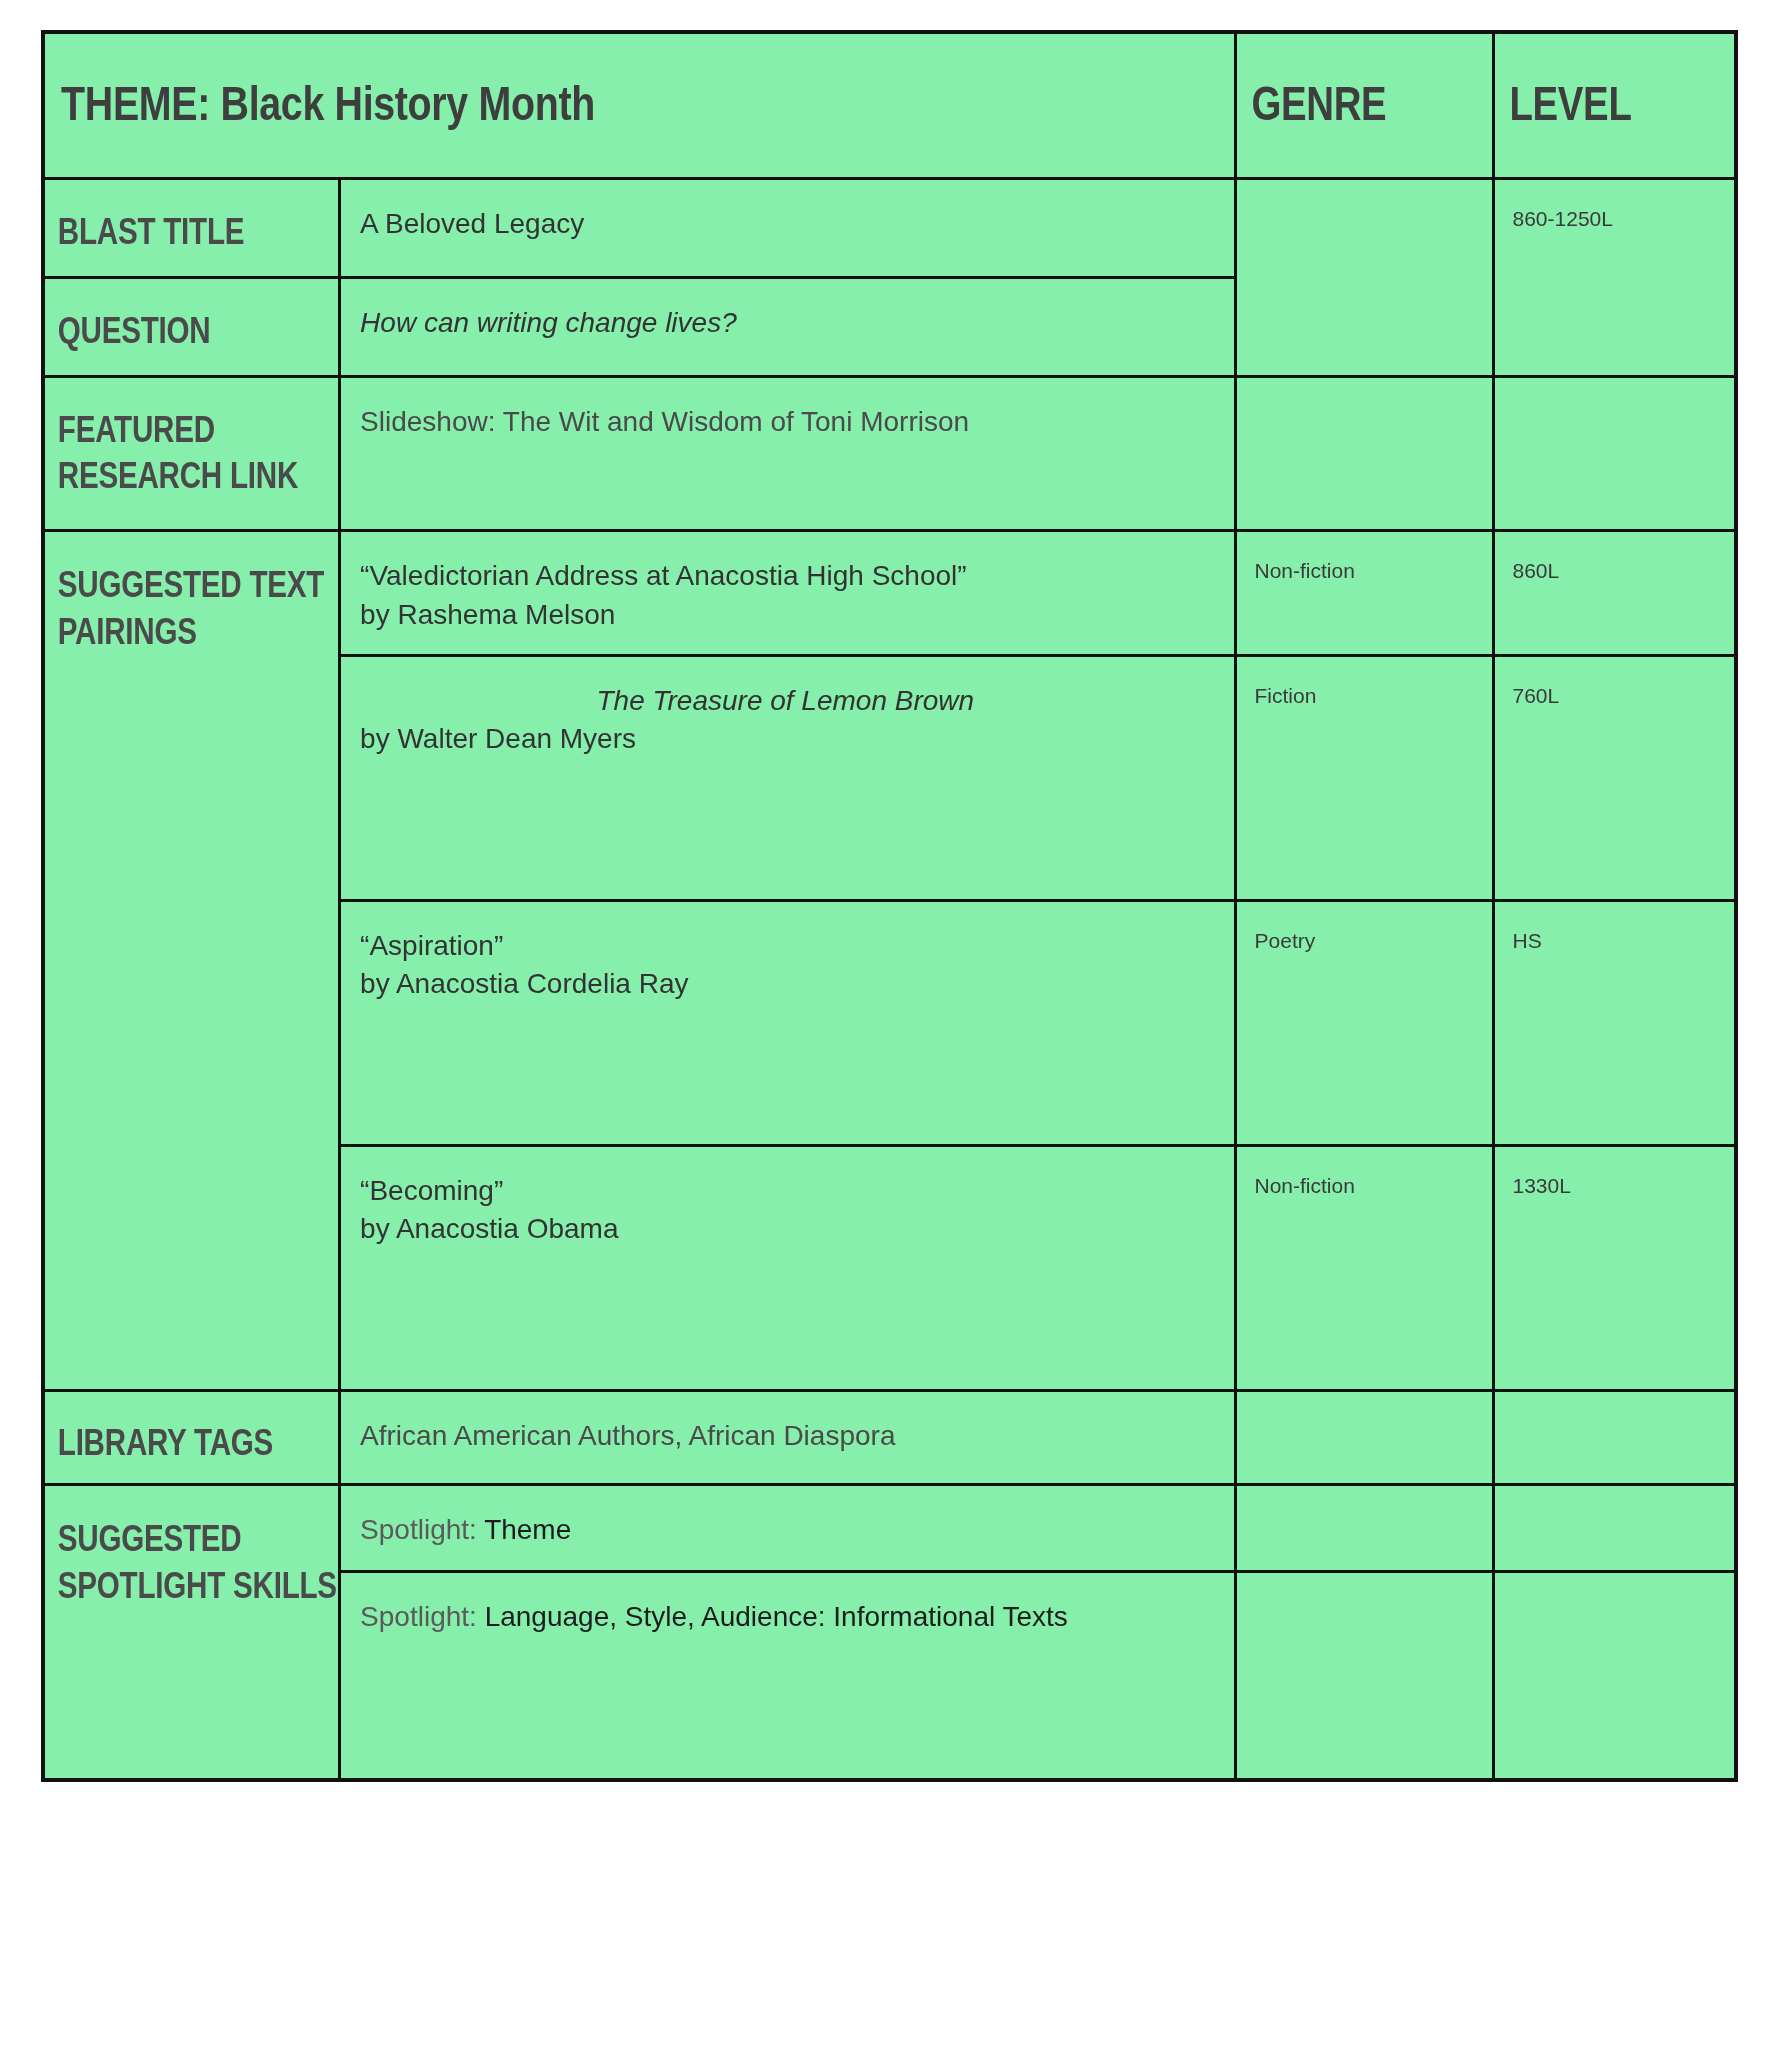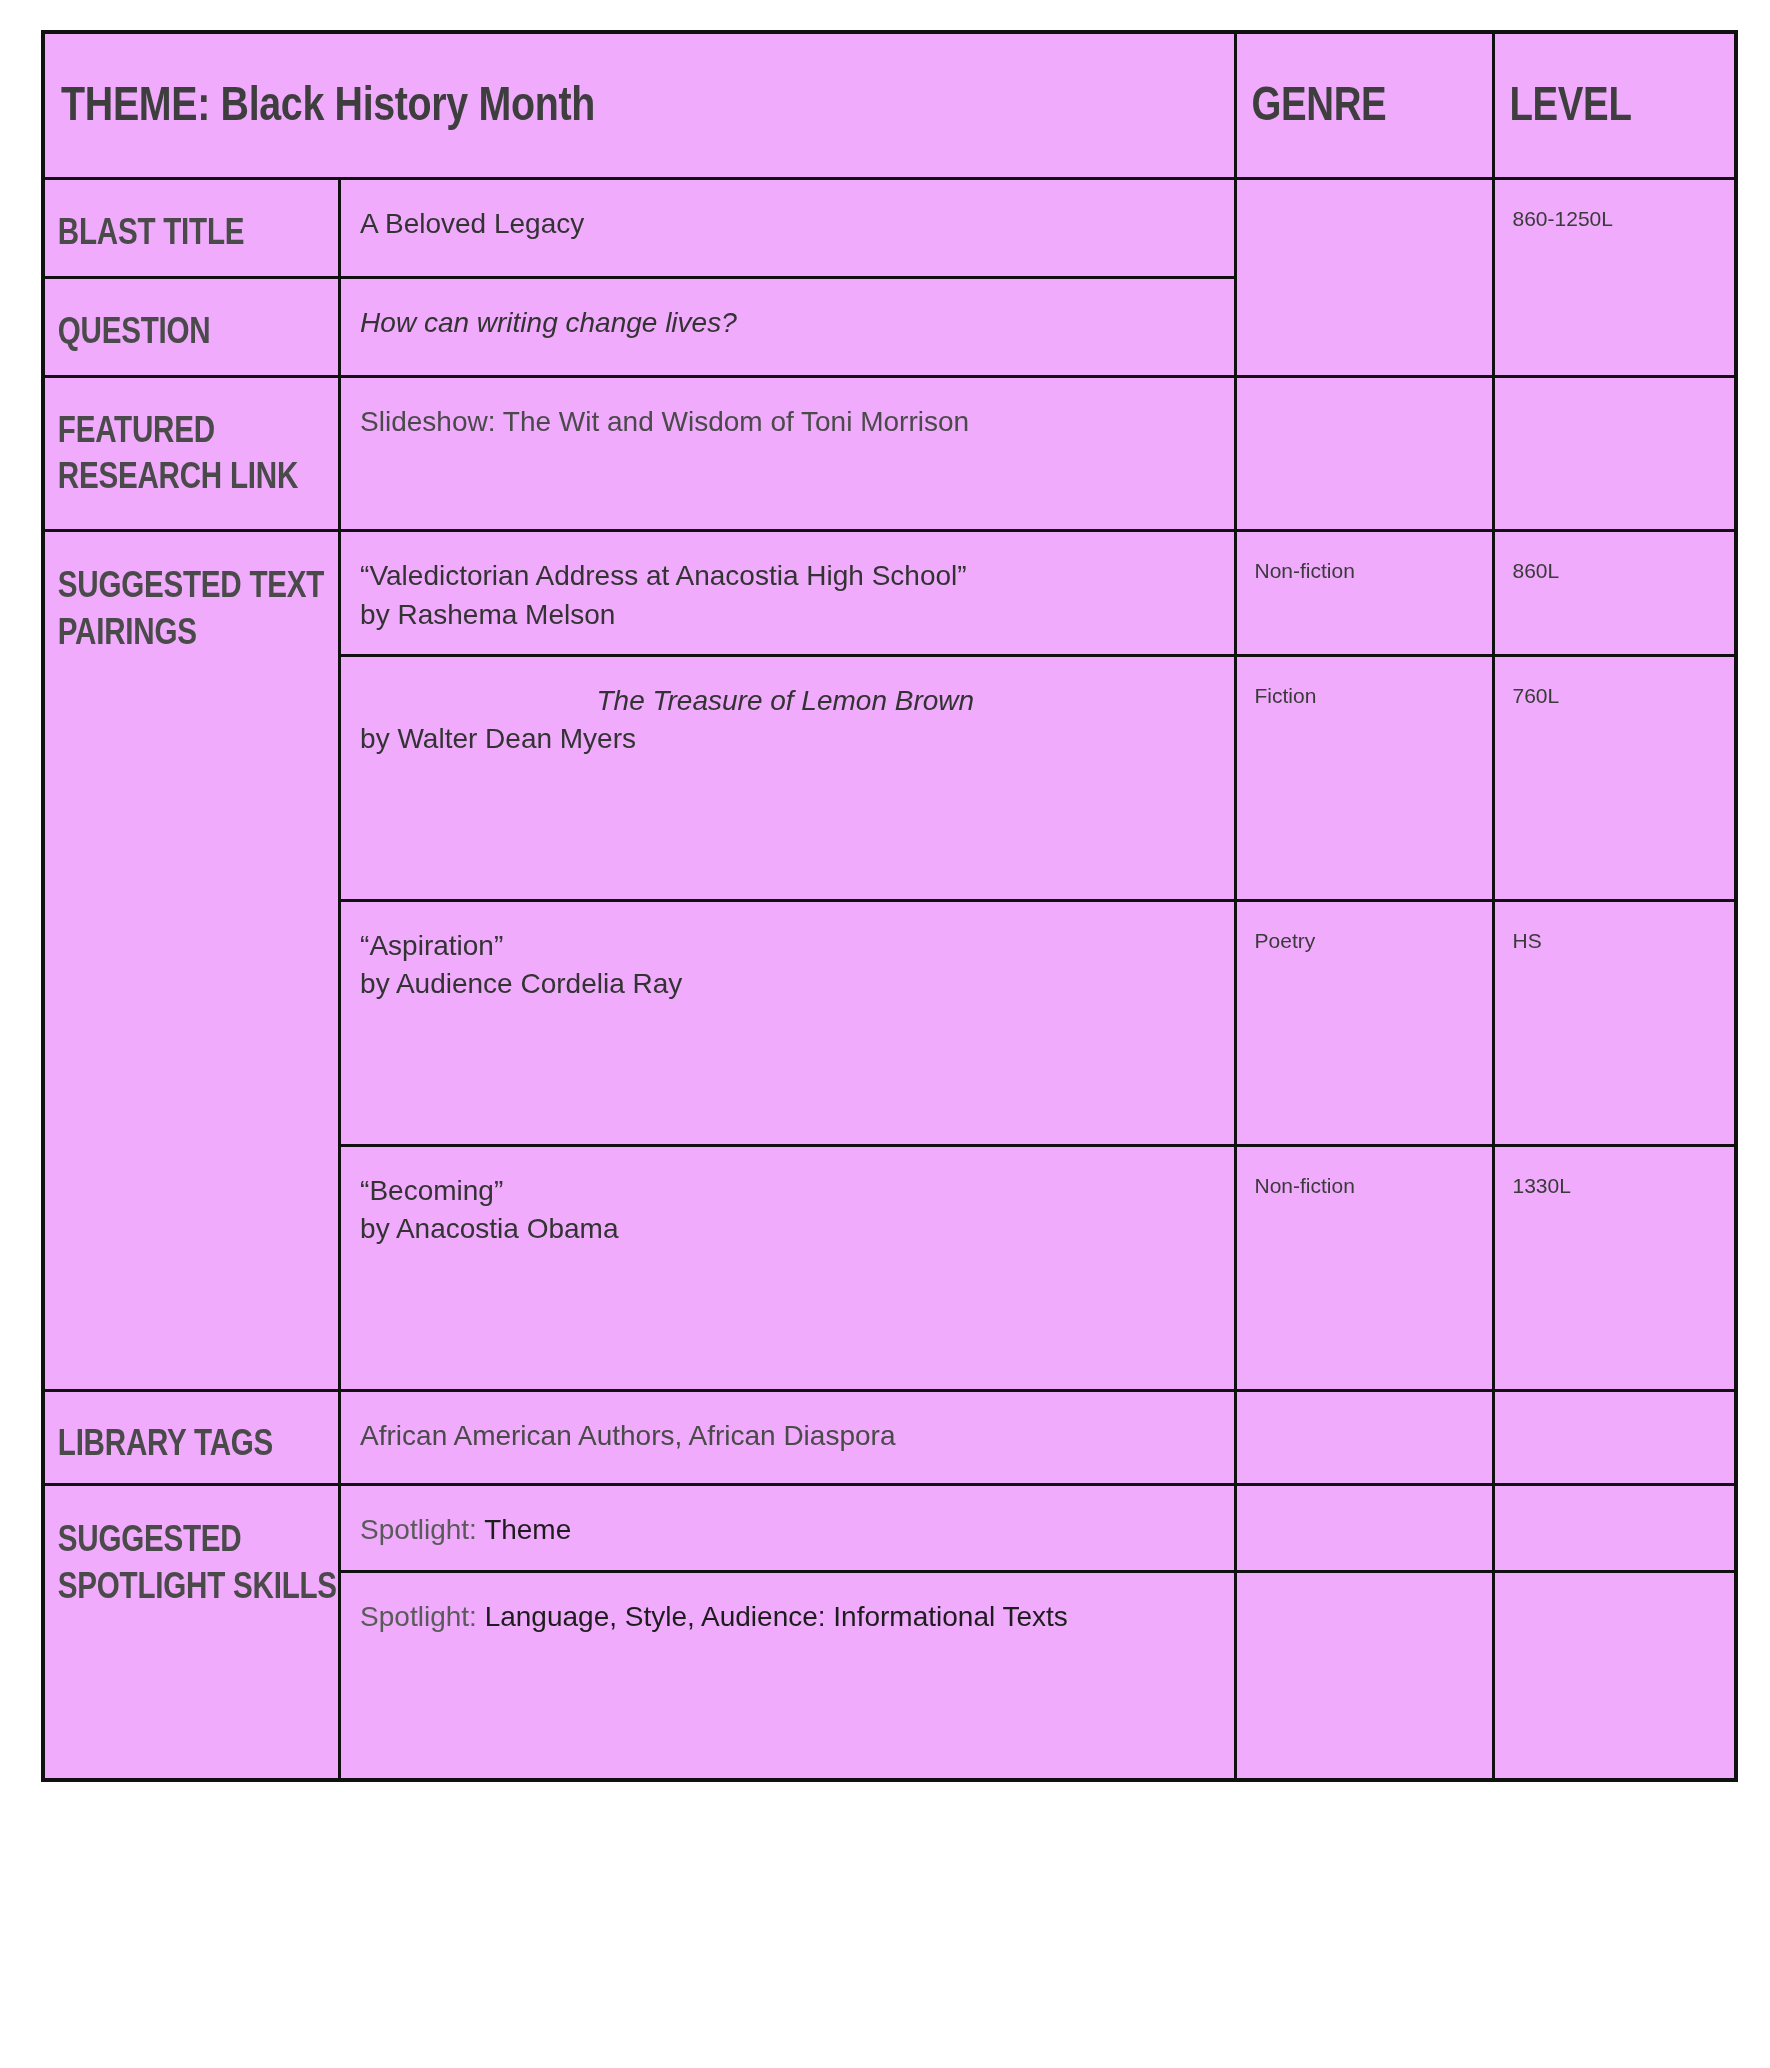--- a/index.html
+++ b/index.html
@@ -27,21 +27,21 @@
     width: 1694px;
     border-collapse: collapse;
     table-layout: fixed;
     border: 4.5px solid #111111;
   }
 
   table.theme-table td {
     border: 3.6px solid #111111;
     vertical-align: top;
     padding: 0;
-    background: #f0abfc;
+    background: #86efac;
   }
 
   
   col.c-label  { width: 296px; }
   col.c-body   { width: 896px; }
   col.c-genre  { width: 258px; }
   col.c-level  { width: 243px; }
 
   
   .hdr-cell {
@@ -214,21 +214,21 @@
         </td>
         <td>
           <div class="val-cell">760L</div>
         </td>
       </tr>
 
       <tr>
         <td class="h-pair3">
           <div class="body-cell">
             <span class="line">“Aspiration”</span>
-            <span class="line">by Audience Cordelia Ray</span>
+            <span class="line">by Anacostia Cordelia Ray</span>
           </div>
         </td>
         <td>
           <div class="val-cell">Poetry</div>
         </td>
         <td>
           <div class="val-cell">HS</div>
         </td>
       </tr>
 

